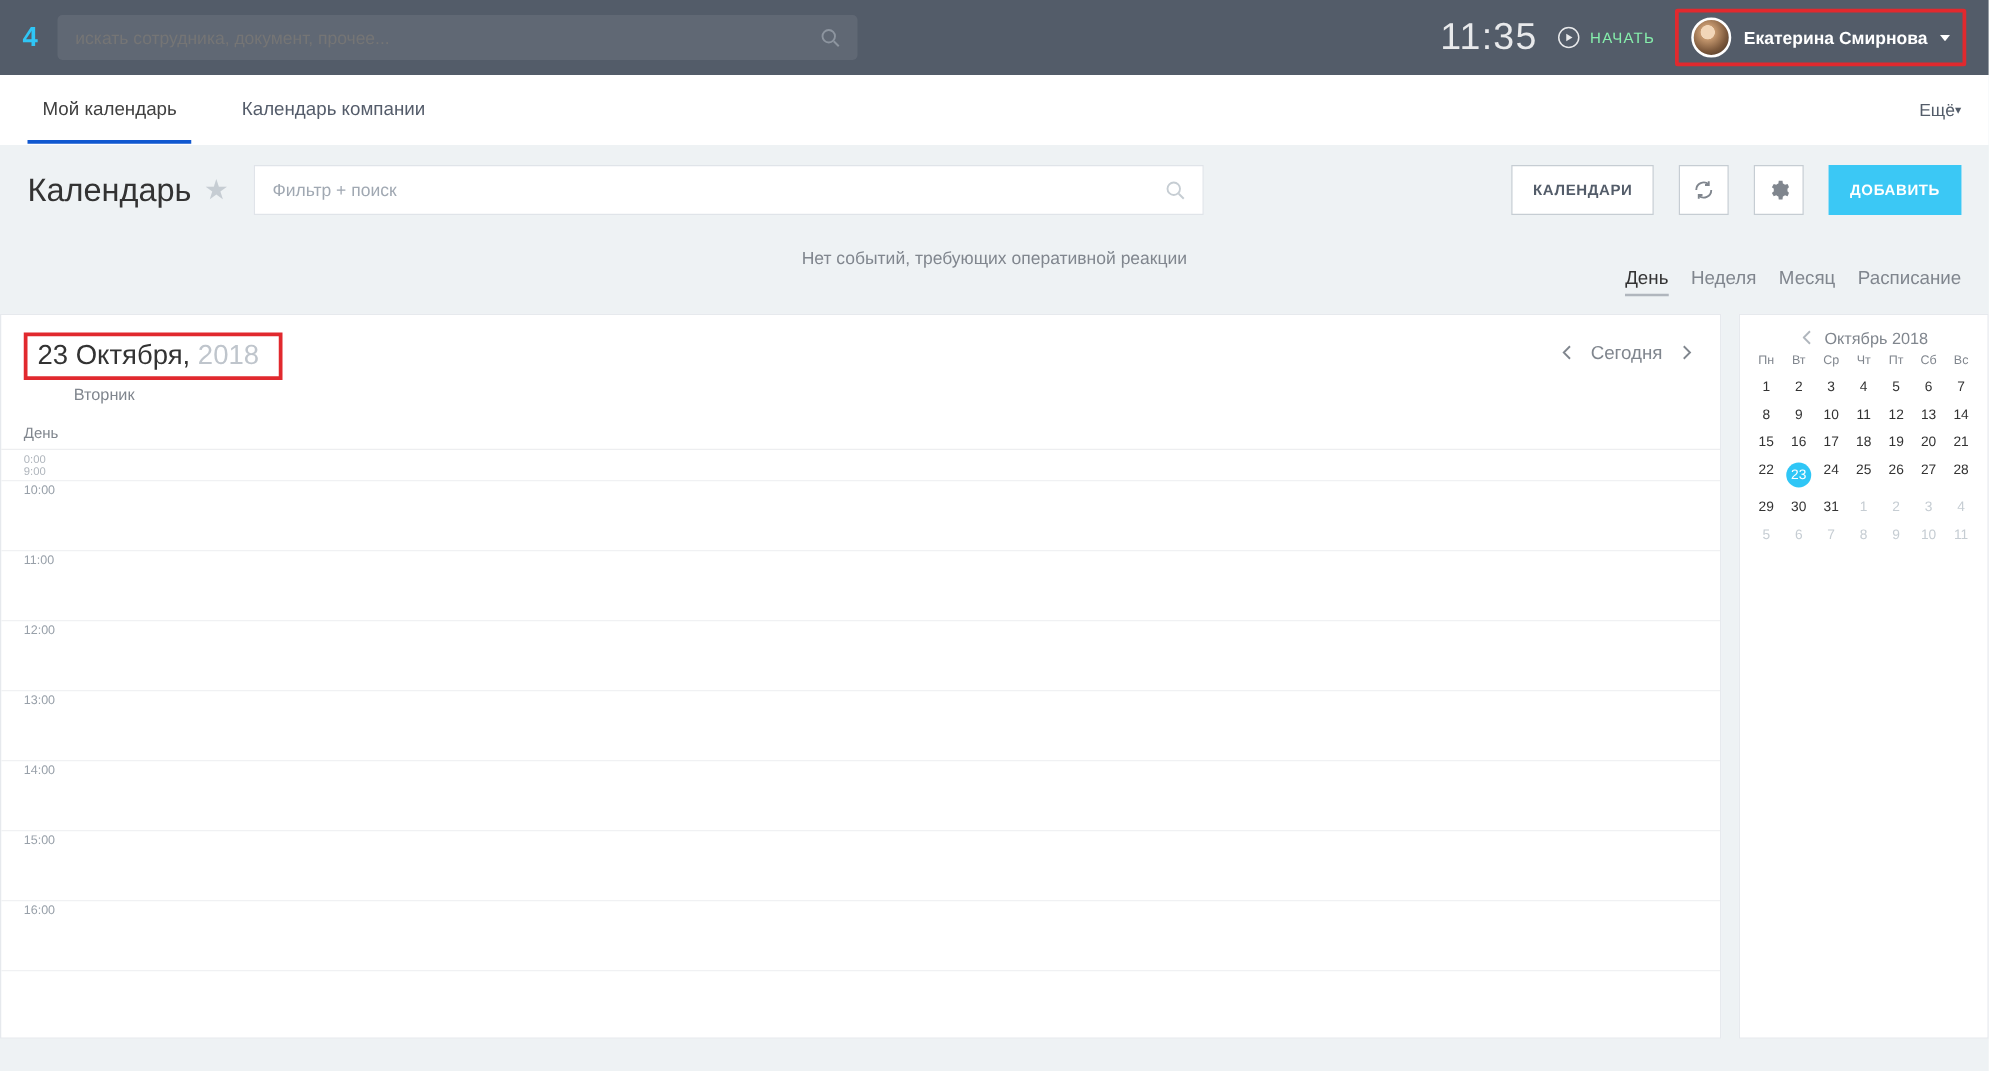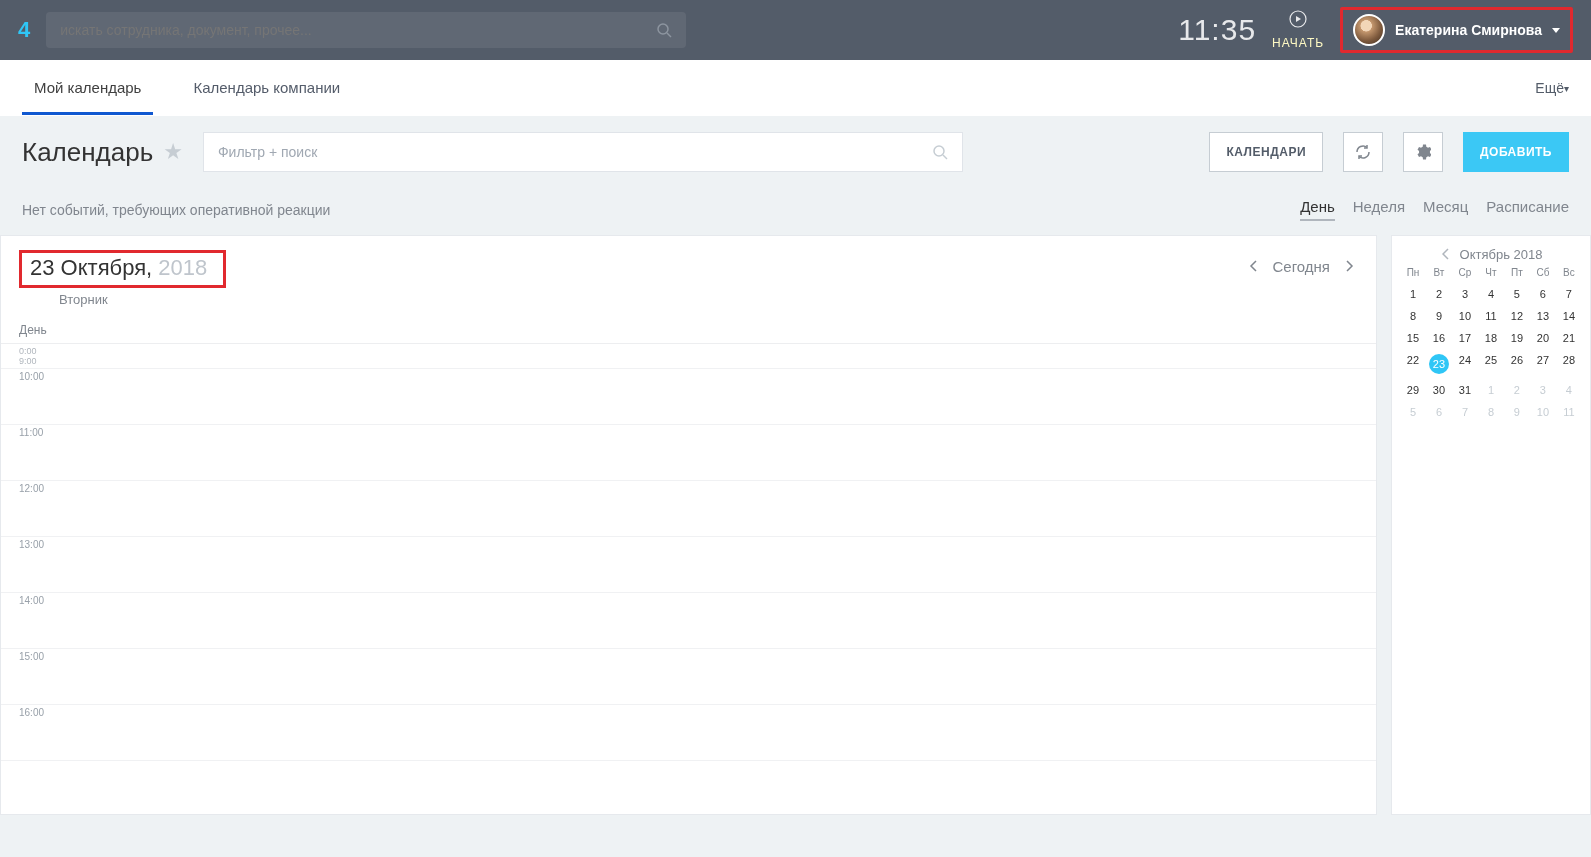--- a/index.html
+++ b/index.html
@@ -5,21 +5,21 @@
 * { margin: 0; padding: 0; box-sizing: border-box; font-family: -apple-system, BlinkMacSystemFont, "Segoe UI", Helvetica, Arial, sans-serif; }
 body { width: 1591px; height: 857px; background: #eef2f4; overflow: hidden; position: relative; }
 
 .topbar { height: 60px; background: #535c69; display: flex; align-items: center; padding: 0 18px; gap: 16px; }
 .logo { color: #2fc6f6; font-size: 22px; font-weight: 600; }
 .search-wrap { width: 640px; height: 36px; background: rgba(255,255,255,0.08); border-radius: 4px; display: flex; align-items: center; padding: 0 14px; }
 .search-wrap input { flex: 1; background: transparent; border: none; outline: none; color: #a0a8b2; font-size: 14px; }
 .search-wrap .icon { color: #a0a8b2; opacity: 0.7; }
 .topbar-spacer { flex: 1; }
 .clock { color: #e8e9eb; font-size: 30px; font-weight: 300; letter-spacing: 1px; }
-.start-btn { display: flex; align-items: center; gap: 8px; color: #fef9c3; font-size: 12px; letter-spacing: 1px; cursor: pointer; flex-direction: column; }
+.start-btn { display: flex; align-items: center; gap: 8px; color: #86efac; font-size: 12px; letter-spacing: 1px; cursor: pointer; }
 .user-block { display: flex; align-items: center; gap: 10px; padding: 4px 10px; border: 3px solid #e1292e; border-radius: 2px; cursor: pointer; }
 .avatar { width: 32px; height: 32px; border-radius: 50%; background: radial-gradient(circle at 40% 35%, #f2d6b8 22%, #c4976e 24%, #7e5a3d 60%, #3b2b1e 100%); border: 2px solid #fff; }
 .user-name { color: #fff; font-size: 14px; font-weight: 600; }
 .caret { width: 0; height: 0; border-left: 4px solid transparent; border-right: 4px solid transparent; border-top: 5px solid #fff; }
 
 .content { background: #eef2f4; padding: 0; }
 
 .tabs-bar { height: 56px; background: #fff; display: flex; align-items: center; padding: 0 22px; }
 .tab { padding: 18px 12px 16px; color: #545c6a; font-size: 15px; cursor: pointer; border-bottom: 3px solid transparent; }
 .tab.active { color: #404040; border-bottom-color: #1058d0; font-weight: 500; }
@@ -30,21 +30,21 @@
 .page-title { font-size: 26px; color: #333; font-weight: 400; display: flex; align-items: center; gap: 10px; }
 .star { color: #c6cdd3; font-size: 22px; cursor: pointer; }
 .filter-box { flex: 0 0 760px; height: 40px; background: #fff; border: 1px solid #e0e4e9; display: flex; align-items: center; padding: 0 14px; }
 .filter-box input { flex: 1; border: none; outline: none; font-size: 14px; color: #333; }
 .filter-box input::placeholder { color: #a0a8b2; }
 .header-spacer { flex: 1; }
 .btn { height: 40px; padding: 0 16px; border: 1px solid #c6cdd3; background: #fff; color: #535c69; font-size: 12px; font-weight: 600; letter-spacing: 0.5px; cursor: pointer; display: inline-flex; align-items: center; justify-content: center; }
 .btn.icon-btn { width: 40px; padding: 0; }
 .btn.primary { background: #3bc8f5; color: #fff; border-color: #3bc8f5; }
 
-.sub-row { display: flex; align-items: center; padding: 10px 22px 14px; }
+.sub-row { display: flex; align-items: center; padding: 10px 22px 14px; flex-direction: column; }
 .no-events { color: #80868e; font-size: 14px; }
 .view-tabs { margin-left: auto; display: flex; gap: 18px; }
 .view-tab { color: #80868e; font-size: 15px; cursor: pointer; padding-bottom: 4px; border-bottom: 2px solid transparent; }
 .view-tab.active { color: #333; border-bottom-color: #b0b6bd; }
 
 .main-row { display: flex; gap: 14px; padding: 0 0 0 0; }
 .day-panel { flex: 1; background: #fff; border: 1px solid #e6e9ed; }
 .day-head { padding: 14px 18px 10px; position: relative; }
 .date-box { display: inline-block; border: 3px solid #e1292e; padding: 2px 16px 4px 8px; }
 .date-main { font-size: 22px; color: #333; text-align: right; }

